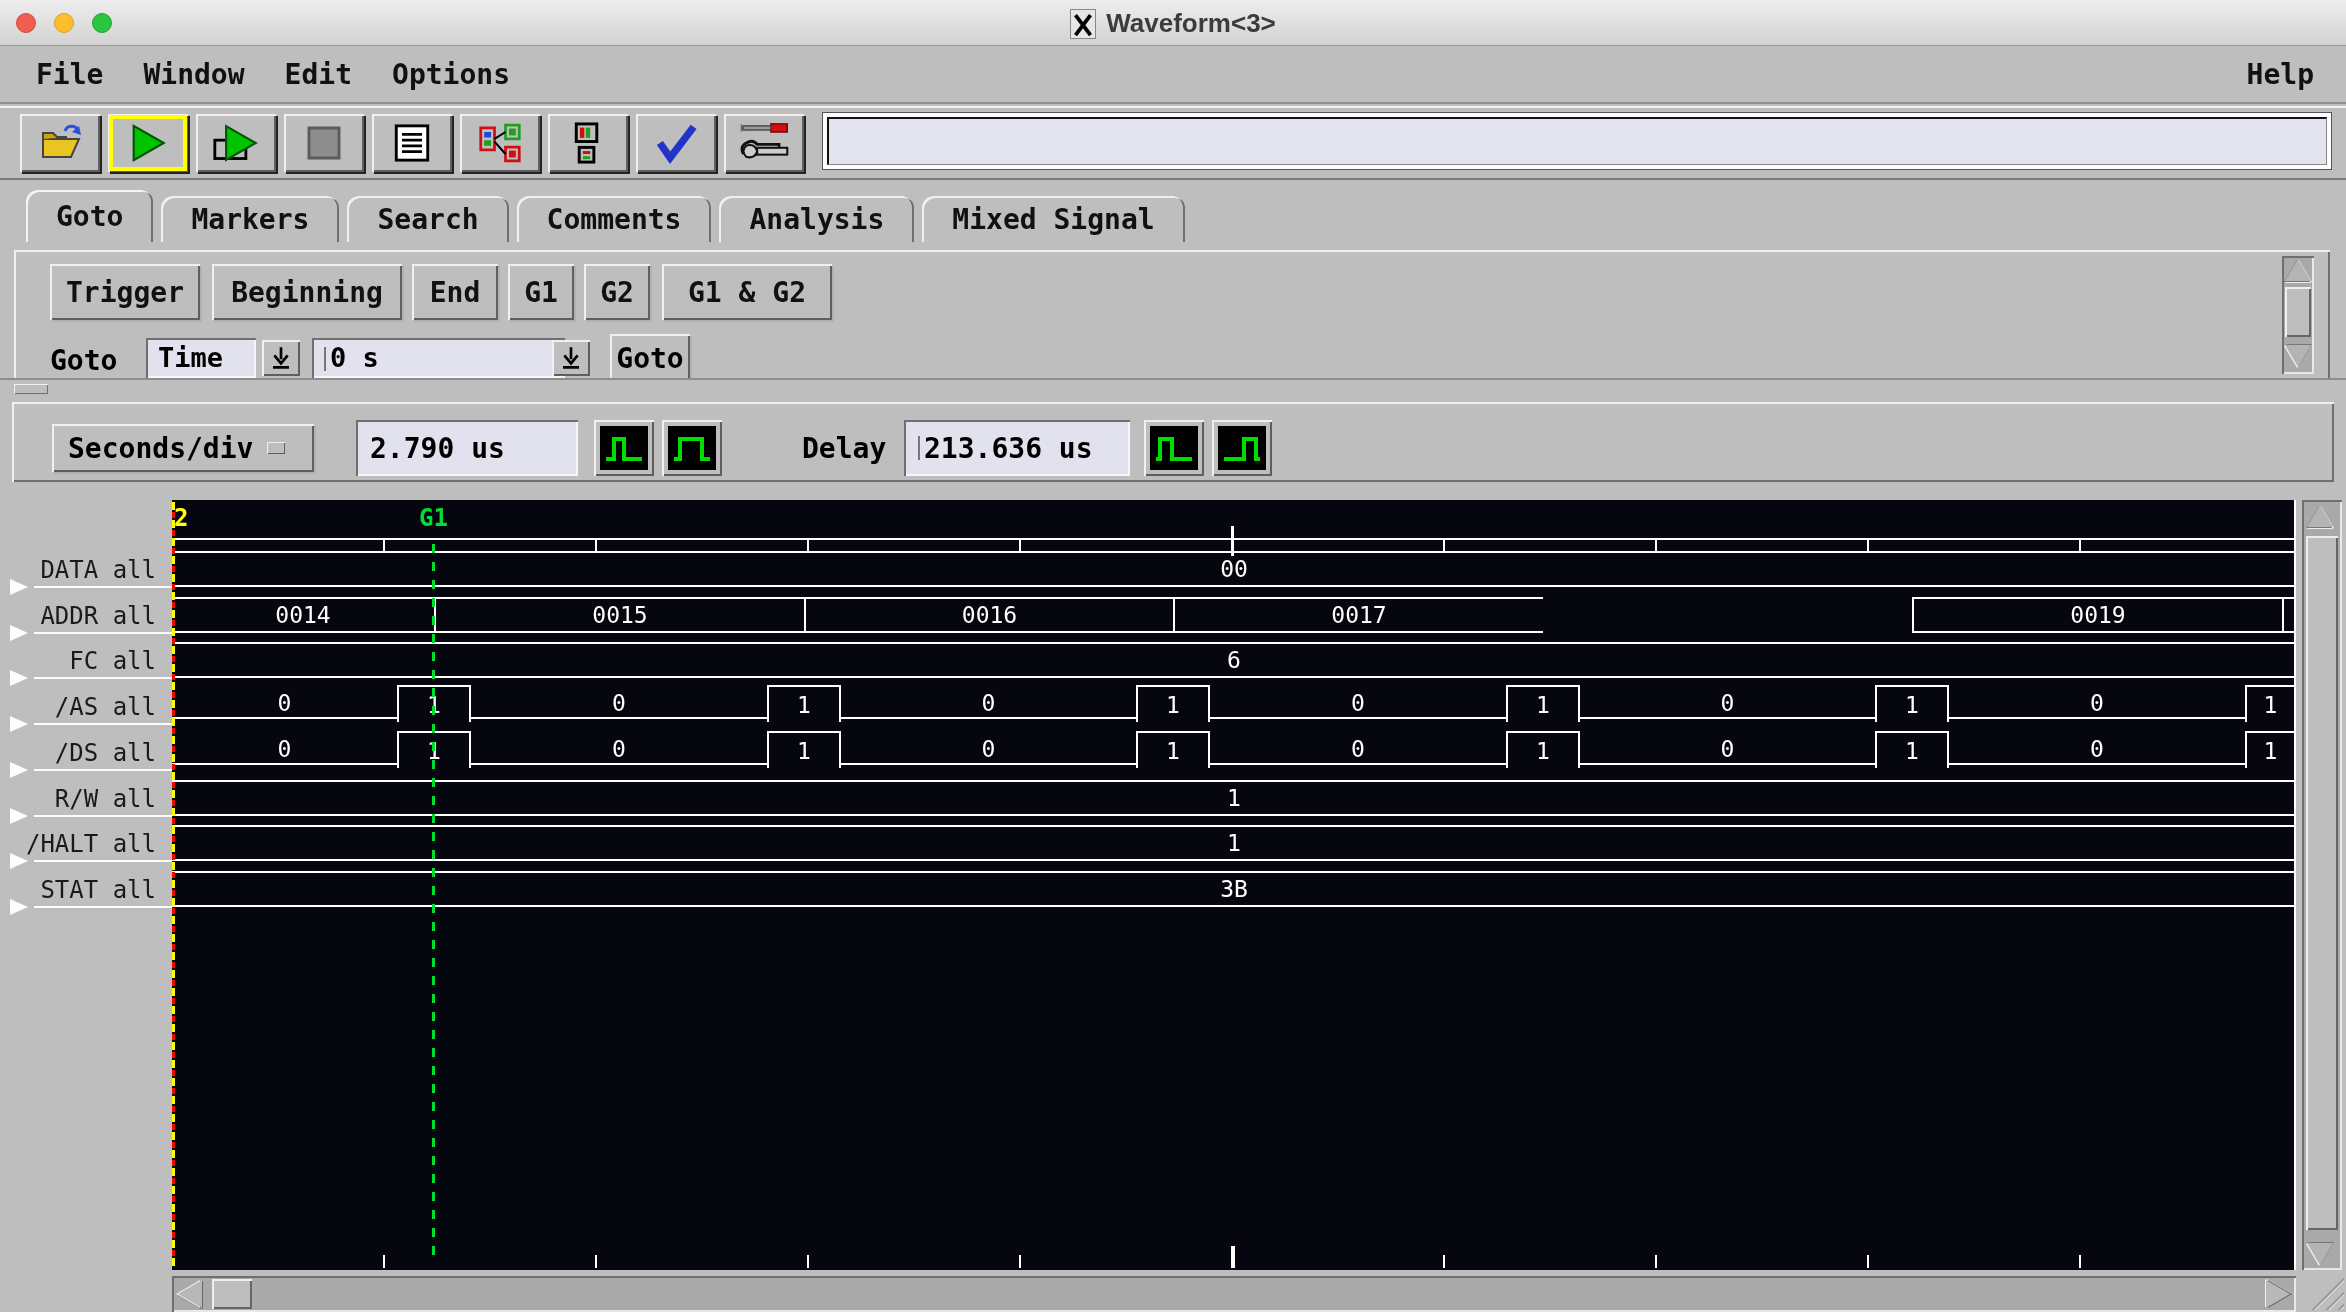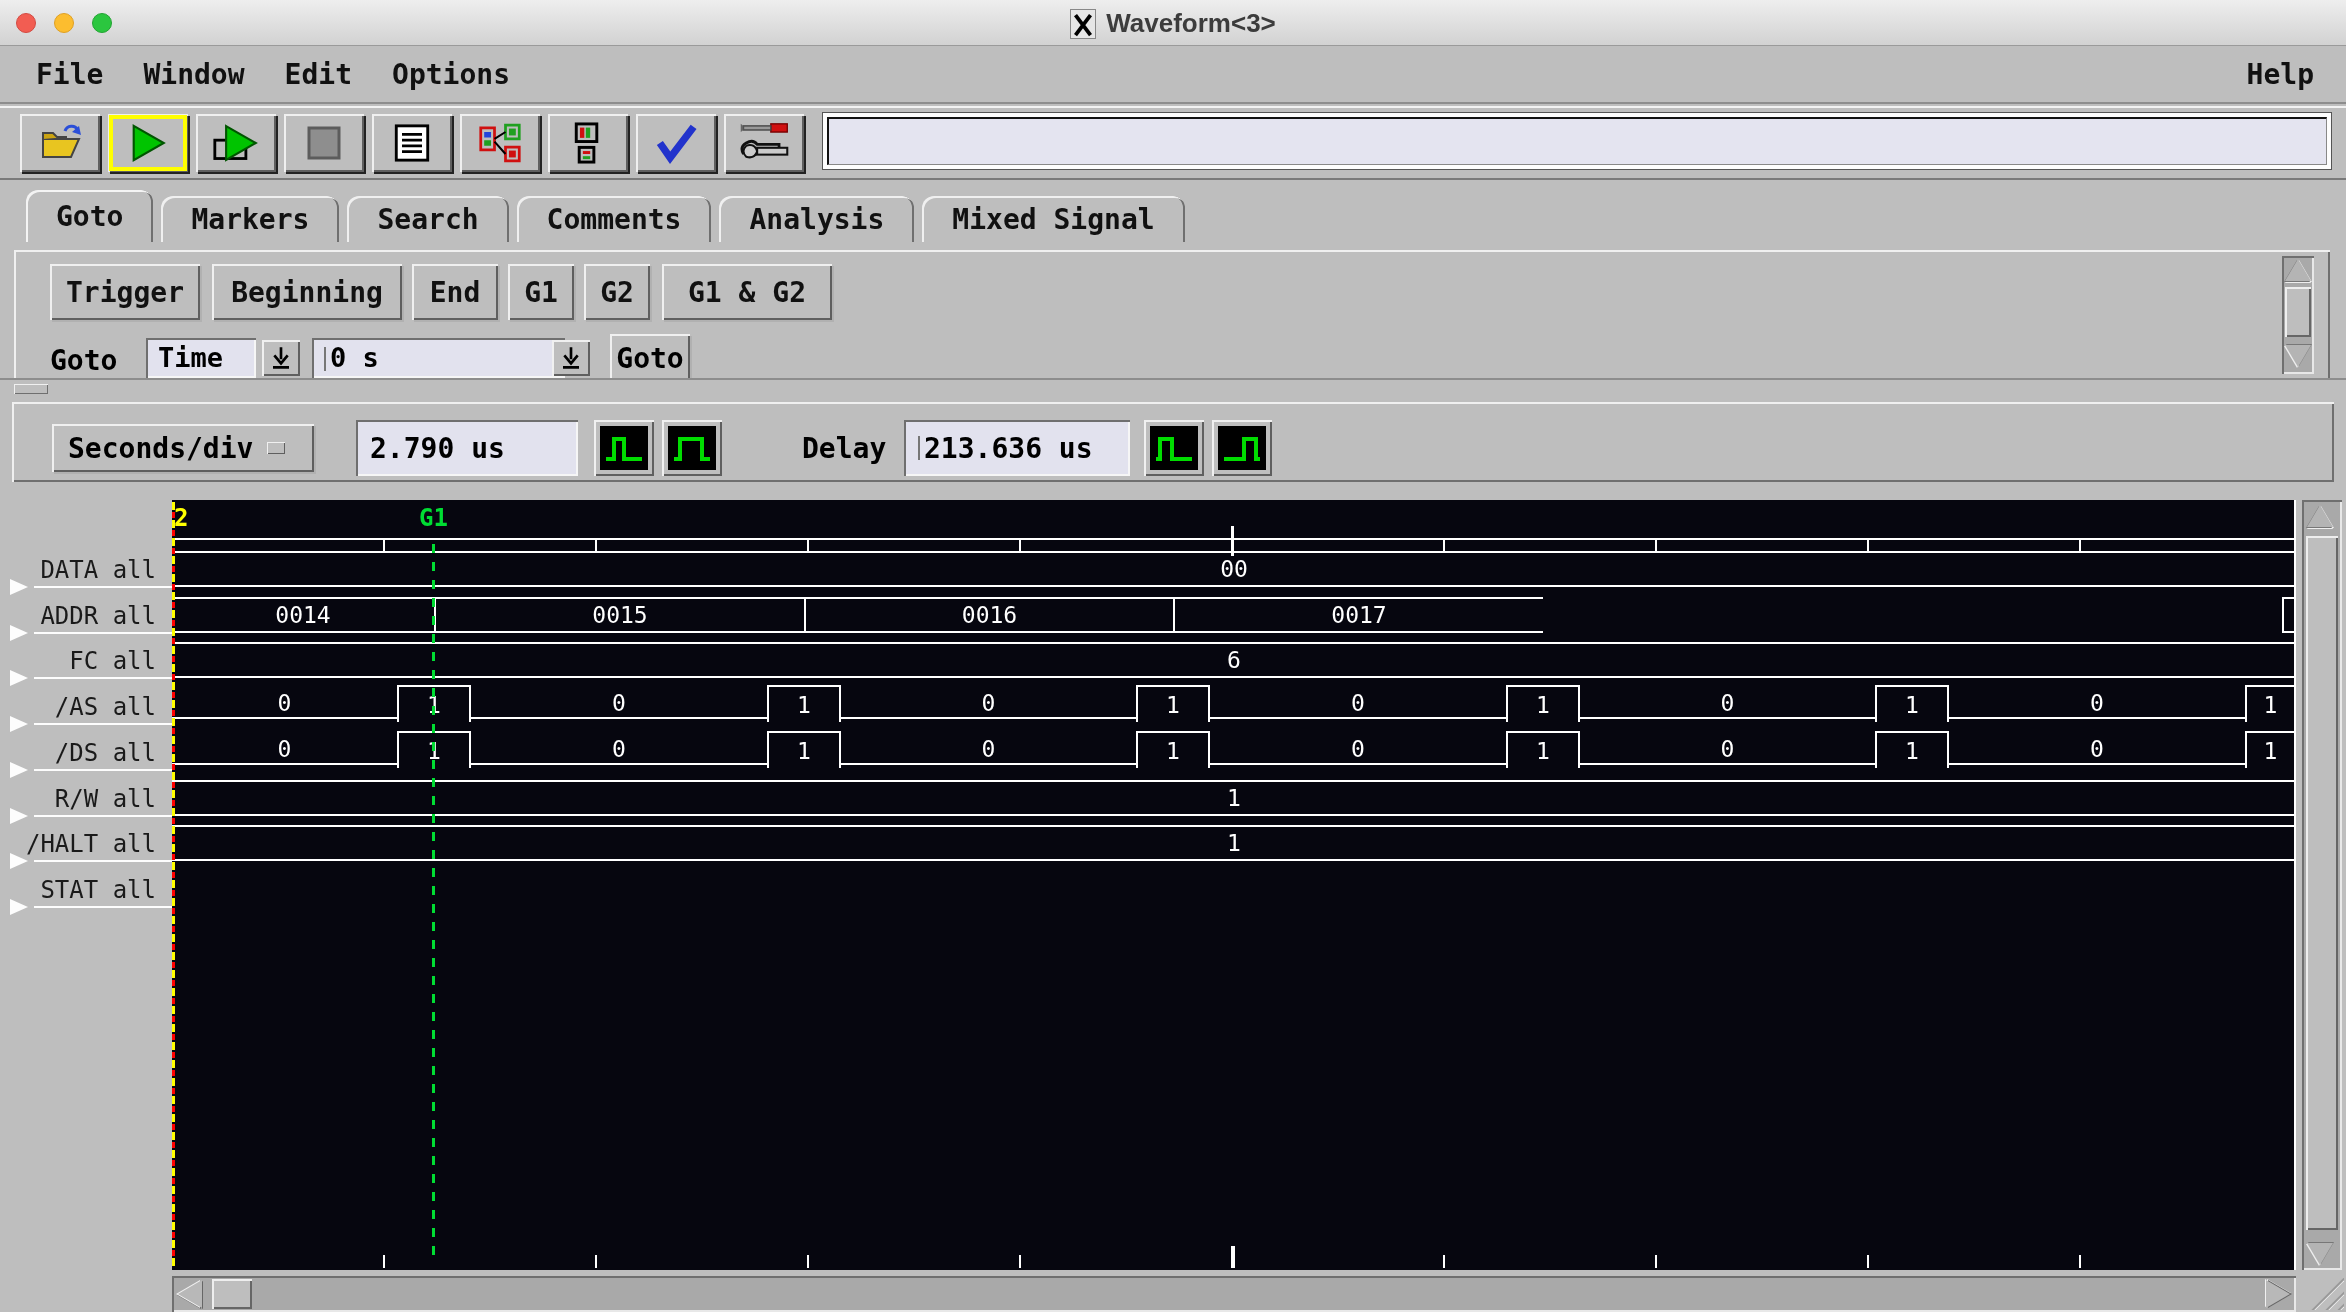--- a/index.html
+++ b/index.html
@@ -398,20 +398,23 @@
       </div>
       <div class="bus-seg trans" style="left: 262px; width: 370px;">
         <span class="seg-text">0015</span>
       </div>
       <div class="bus-seg trans" style="left: 632px; width: 369px;">
         <span class="seg-text">0016</span>
       </div>
       <div class="bus-seg trans" style="left: 1001px; width: 370px;">
         <span class="seg-text">0017</span>
       </div>
+      <div class="bus-seg trans" style="left: 1740px; width: 370px;">
+        <span class="seg-text">0019</span>
+      </div>
       <div class="bus-seg trans" style="left: 2110px; width: 14px;"></div>
     </div>
     <div class="wrow" style="top: 142px; height: 36px;">
       <div class="bus-seg" style="left: 0px; width: 2124px;">
         <span class="seg-text">6</span>
       </div>
     </div>
     <div class="wrow" style="top: 185px; height: 37px;">
       <div class="pulse-seg low" style="left: 0px; width: 225px;">
         <div class="lowline"></div>
@@ -501,20 +504,25 @@
       </div>
     </div>
     <div class="wrow" style="top: 280px; height: 36px;">
       <div class="bus-seg" style="left: 0px; width: 2124px;">
         <span class="seg-text">1</span>
       </div>
     </div>
     <div class="wrow" style="top: 325px; height: 36px;">
       <div class="bus-seg" style="left: 0px; width: 2124px;">
         <span class="seg-text">1</span>
+      </div>
+    </div>
+    <div class="wrow" style="top: 371px; height: 36px;">
+      <div class="bus-seg" style="left: 0px; width: 2124px;">
+        <span class="seg-text">3B</span>
       </div>
     </div>
     <div class="marker-label" style="left: 2px; color: rgb(255, 255, 0);">2</div>
     <div class="marker-line" style="left: 0px; top: 2px; height: 764px; background: repeating-linear-gradient(rgb(255, 255, 0) 0px, rgb(255, 255, 0) 8px, transparent 8px, transparent 10px, rgb(255, 0, 0) 10px, rgb(255, 0, 0) 16px, transparent 16px, transparent 18px);"></div>
     <div class="marker-label" style="left: 247px; color: rgb(0, 221, 51);">G1</div>
     <div class="marker-line" style="left: 260px; top: 44px; height: 718px; background: repeating-linear-gradient(rgb(0, 221, 51) 0px, rgb(0, 221, 51) 9px, transparent 9px, transparent 18px);"></div>
   </div>
 
 <div class="wf-vsb">
   <div class="up">

